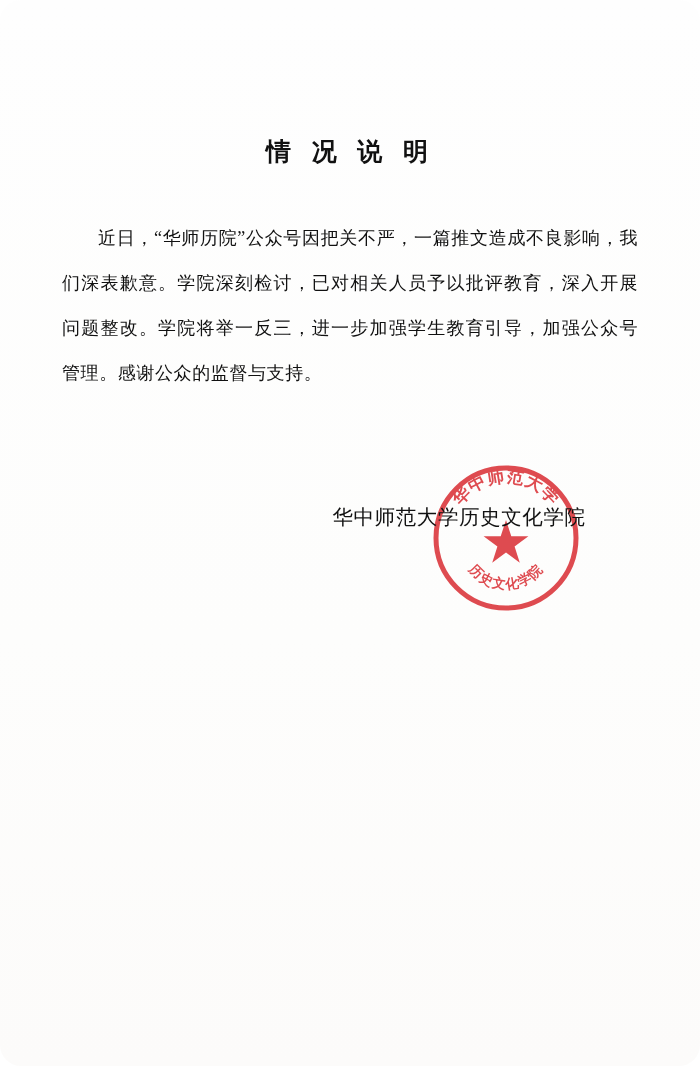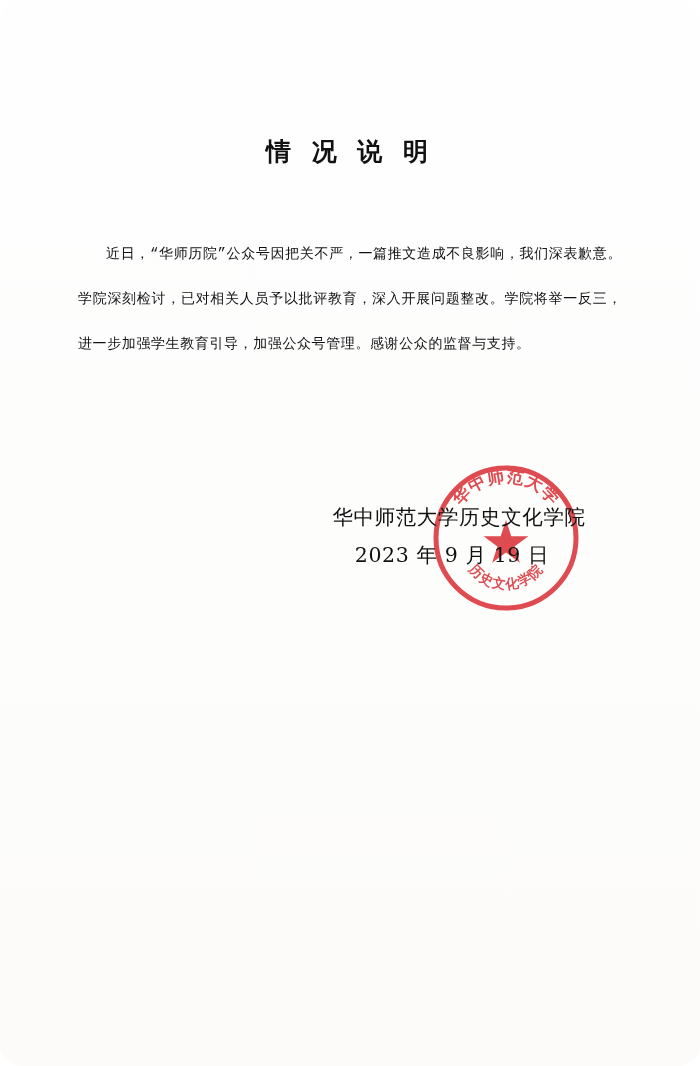--- a/index.html
+++ b/index.html
@@ -30,28 +30,28 @@
     margin: 0;
     padding-top: 135px;
     color: #111111;
     font-family: "DejaVu Serif", "Liberation Serif", serif;
   }
   .body-block {
     margin: 0;
     padding: 48px 62px 0 62px;
   }
   .body-text {
-    font-size: 14px;
+    font-size: 18px;
     line-height: 45px;
     text-indent: 2em;
     text-align: justify;
     color: #111111;
     letter-spacing: 0.6px;
-    margin: 16px;
-    font-family: Liberation Mono, monospace;
+    margin: 0;
+    font-family: Liberation Serif, serif;
   }
   .signature-block {
     position: absolute;
     right: 76px;
     top: 498px;
     width: 330px;
     text-align: center;
     z-index: 3;
   }
   .sig-org {
@@ -121,16 +121,15 @@
       </text>
       <text class="seal-sub">
         <textPath href="#arcpath2" startOffset="50%" text-anchor="middle">历史文化学院</textPath>
       </text>
       <polygon points="78,60 83.3,76.3 100.4,76.3 86.6,86.4 91.8,102.7 78,92.6 64.2,102.7 69.4,86.4 55.6,76.3 72.7,76.3" fill="#d8252b"></polygon>
     </svg>
   </div>
 
   <div class="signature-block">
     <div class="sig-org">华中师范大学历史文化学院</div>
-    <div class="sig-date">2023 年 9 月 19 日</div>
   </div>
 
 </div>
 
 </body></html>

